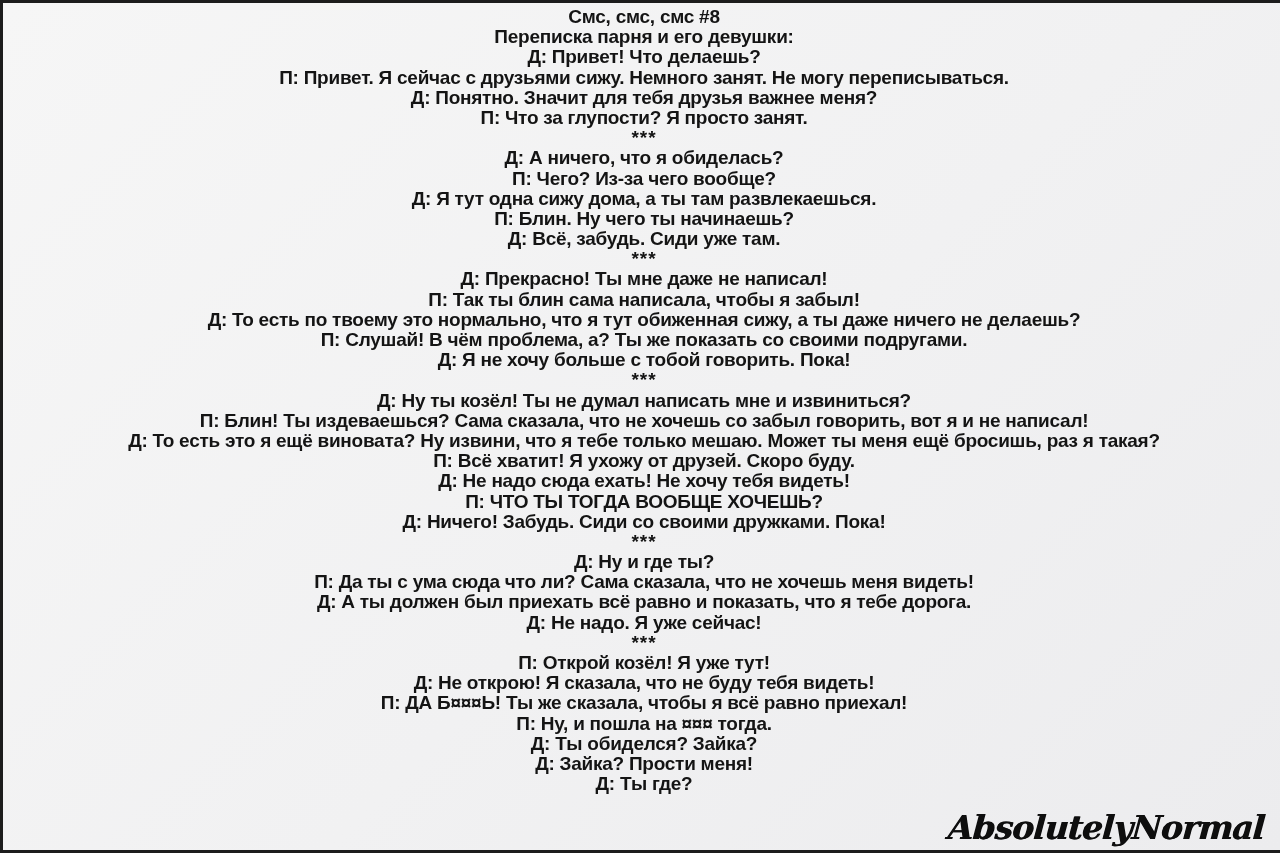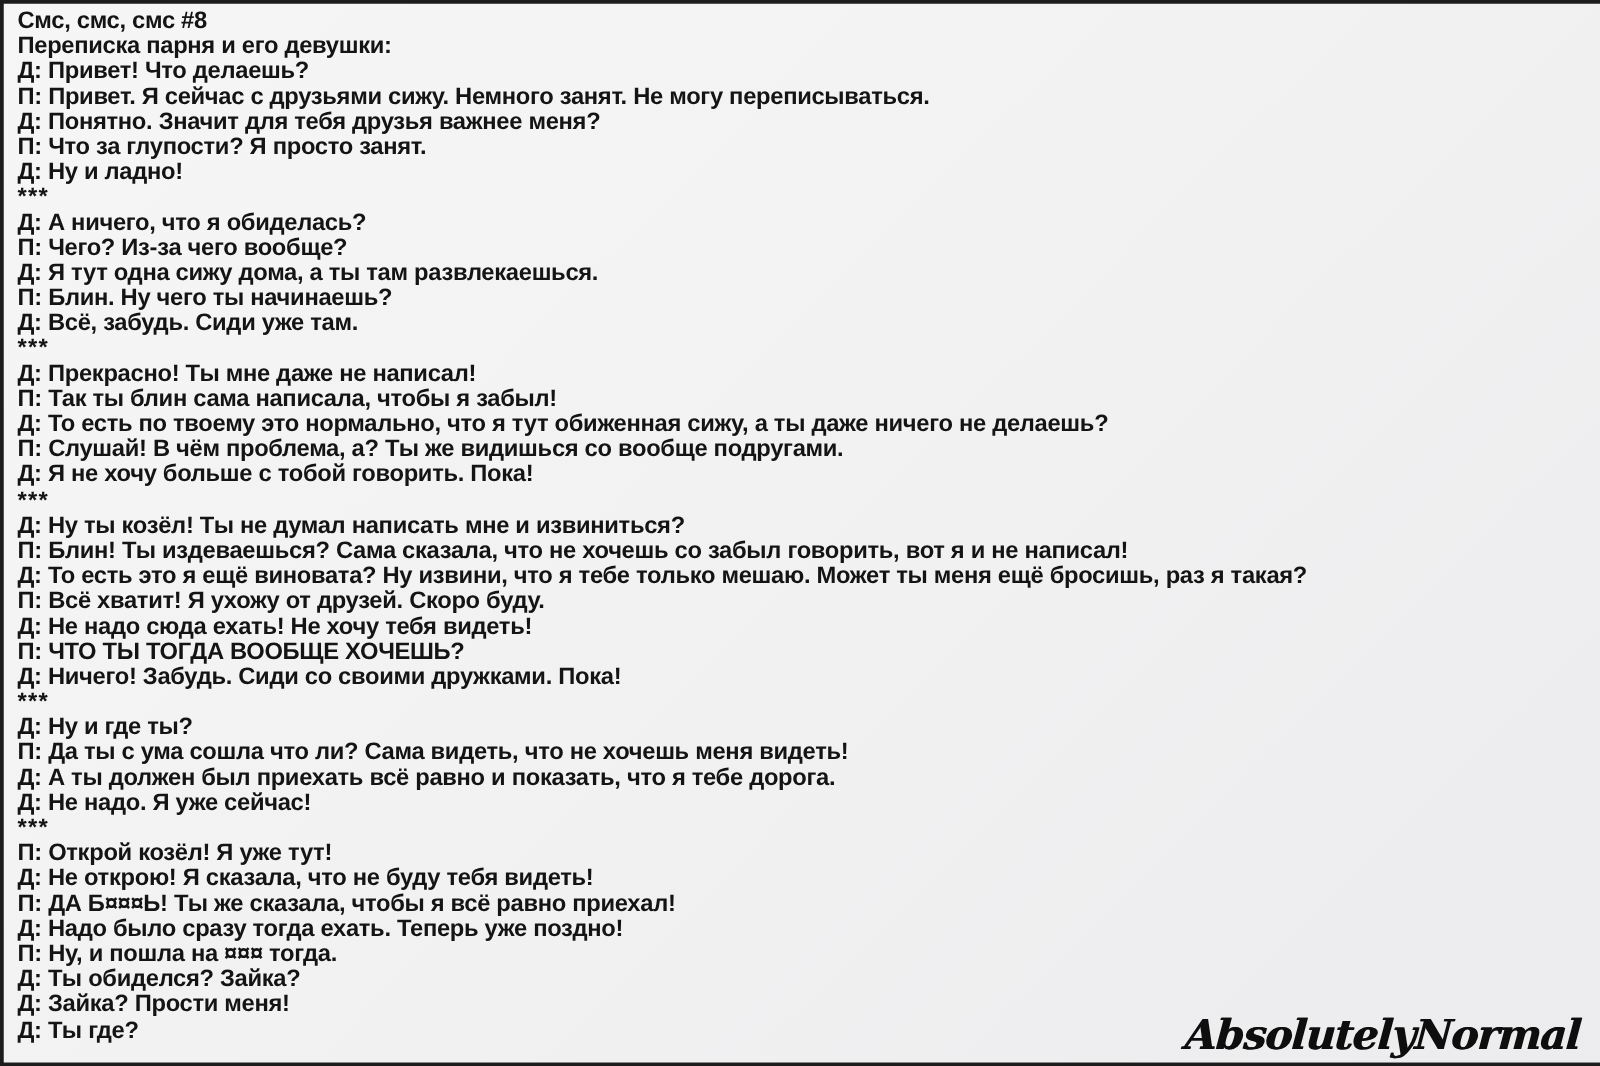--- a/index.html
+++ b/index.html
@@ -20,21 +20,21 @@
     position: absolute;
     top: 4px; left: 11px; right: 6px;
     font-family: "Liberation Sans", "DejaVu Sans", sans-serif;
     font-weight: 700;
     font-size: 19px;
     line-height: 20.2px;
     letter-spacing: -0.25px;
     color: #141414;
     white-space: nowrap;
   }
-  .line { height: 20.2px; }
+  .line { height: 20.2px; text-align: center; }
   .separator { letter-spacing: 1px; }
   .watermark {
     position: absolute;
     right: 16px; bottom: 2px;
     font-family: "DejaVu Serif", "Liberation Serif", serif;
     font-weight: 700;
     font-style: italic;
     font-size: 33px;
     line-height: 40px;
     color: #0e0e0e;
@@ -48,51 +48,49 @@
 
 <div class="frame">
   <div class="text-content">
     <div class="line">Смс, смс, смс #8</div>
     <div class="line">Переписка парня и его девушки:</div>
     <div>
         <div class="line">Д: Привет! Что делаешь?</div>
         <div class="line">П: Привет. Я сейчас с друзьями сижу. Немного занят. Не могу переписываться.</div>
         <div class="line">Д: Понятно. Значит для тебя друзья важнее меня?</div>
         <div class="line">П: Что за глупости? Я просто занят.</div>
-        <div class="line">Д: Ну и ладно!</div>
         <div class="line separator">***</div>
         <div class="line">Д: А ничего, что я обиделась?</div>
         <div class="line">П: Чего? Из-за чего вообще?</div>
         <div class="line">Д: Я тут одна сижу дома, а ты там развлекаешься.</div>
         <div class="line">П: Блин. Ну чего ты начинаешь?</div>
         <div class="line">Д: Всё, забудь. Сиди уже там.</div>
         <div class="line separator">***</div>
         <div class="line">Д: Прекрасно! Ты мне даже не написал!</div>
         <div class="line">П: Так ты блин сама написала, чтобы я забыл!</div>
         <div class="line">Д: То есть по твоему это нормально, что я тут обиженная сижу, а ты даже ничего не делаешь?</div>
-        <div class="line">П: Слушай! В чём проблема, а? Ты же видишься со вообще подругами.</div>
+        <div class="line">П: Слушай! В чём проблема, а? Ты же показать со своими подругами.</div>
         <div class="line">Д: Я не хочу больше с тобой говорить. Пока!</div>
         <div class="line separator">***</div>
         <div class="line">Д: Ну ты козёл! Ты не думал написать мне и извиниться?</div>
         <div class="line">П: Блин! Ты издеваешься? Сама сказала, что не хочешь со забыл говорить, вот я и не написал!</div>
         <div class="line">Д: То есть это я ещё виновата? Ну извини, что я тебе только мешаю. Может ты меня ещё бросишь, раз я такая?</div>
         <div class="line">П: Всё хватит! Я ухожу от друзей. Скоро буду.</div>
         <div class="line">Д: Не надо сюда ехать! Не хочу тебя видеть!</div>
         <div class="line">П: ЧТО ТЫ ТОГДА ВООБЩЕ ХОЧЕШЬ?</div>
         <div class="line">Д: Ничего! Забудь. Сиди со своими дружками. Пока!</div>
         <div class="line separator">***</div>
         <div class="line">Д: Ну и где ты?</div>
-        <div class="line">П: Да ты с ума сошла что ли? Сама видеть, что не хочешь меня видеть!</div>
+        <div class="line">П: Да ты с ума сюда что ли? Сама сказала, что не хочешь меня видеть!</div>
         <div class="line">Д: А ты должен был приехать всё равно и показать, что я тебе дорога.</div>
         <div class="line">Д: Не надо. Я уже сейчас!</div>
         <div class="line separator">***</div>
         <div class="line">П: Открой козёл! Я уже тут!</div>
         <div class="line">Д: Не открою! Я сказала, что не буду тебя видеть!</div>
         <div class="line">П: ДА Б¤¤¤Ь! Ты же сказала, чтобы я всё равно приехал!</div>
-        <div class="line">Д: Надо было сразу тогда ехать. Теперь уже поздно!</div>
         <div class="line">П: Ну, и пошла на ¤¤¤ тогда.</div>
         <div class="line">Д: Ты обиделся? Зайка?</div>
         <div class="line">Д: Зайка? Прости меня!</div>
         <div class="line">Д: Ты где?</div>
       </div>
   </div>
   <div class="watermark">AbsolutelyNormal</div>
 </div>
 
 </body></html>

